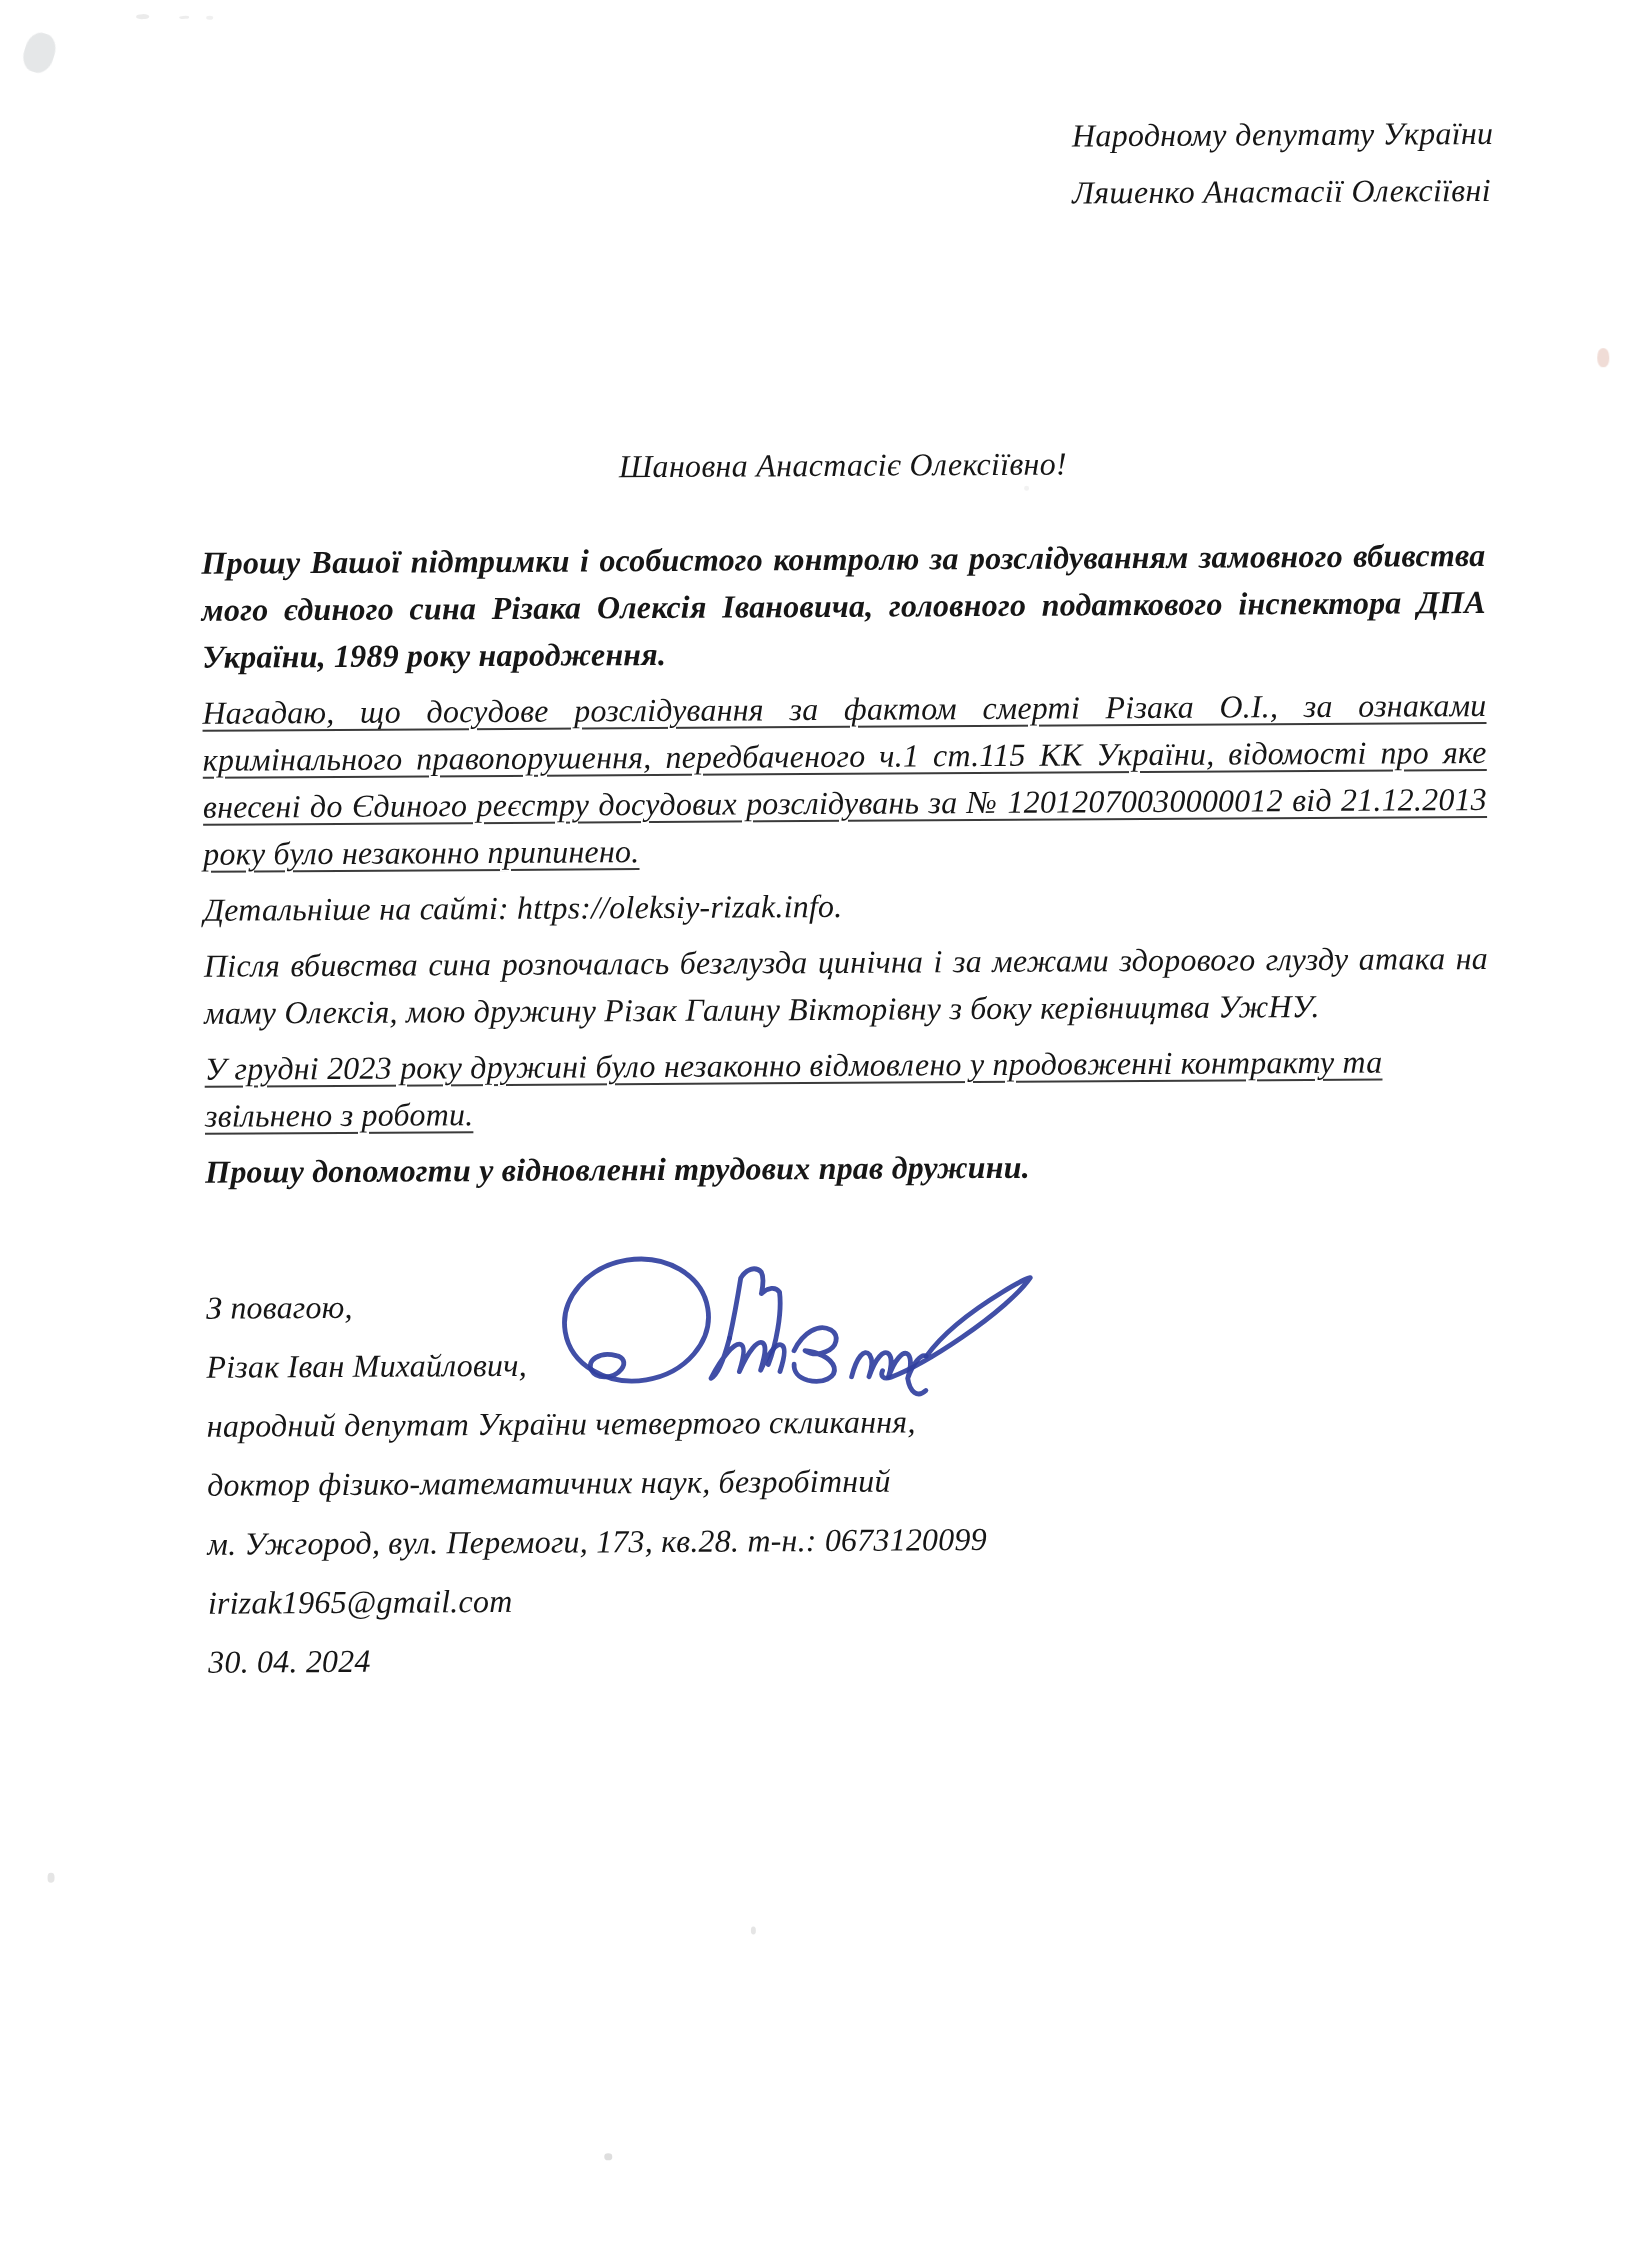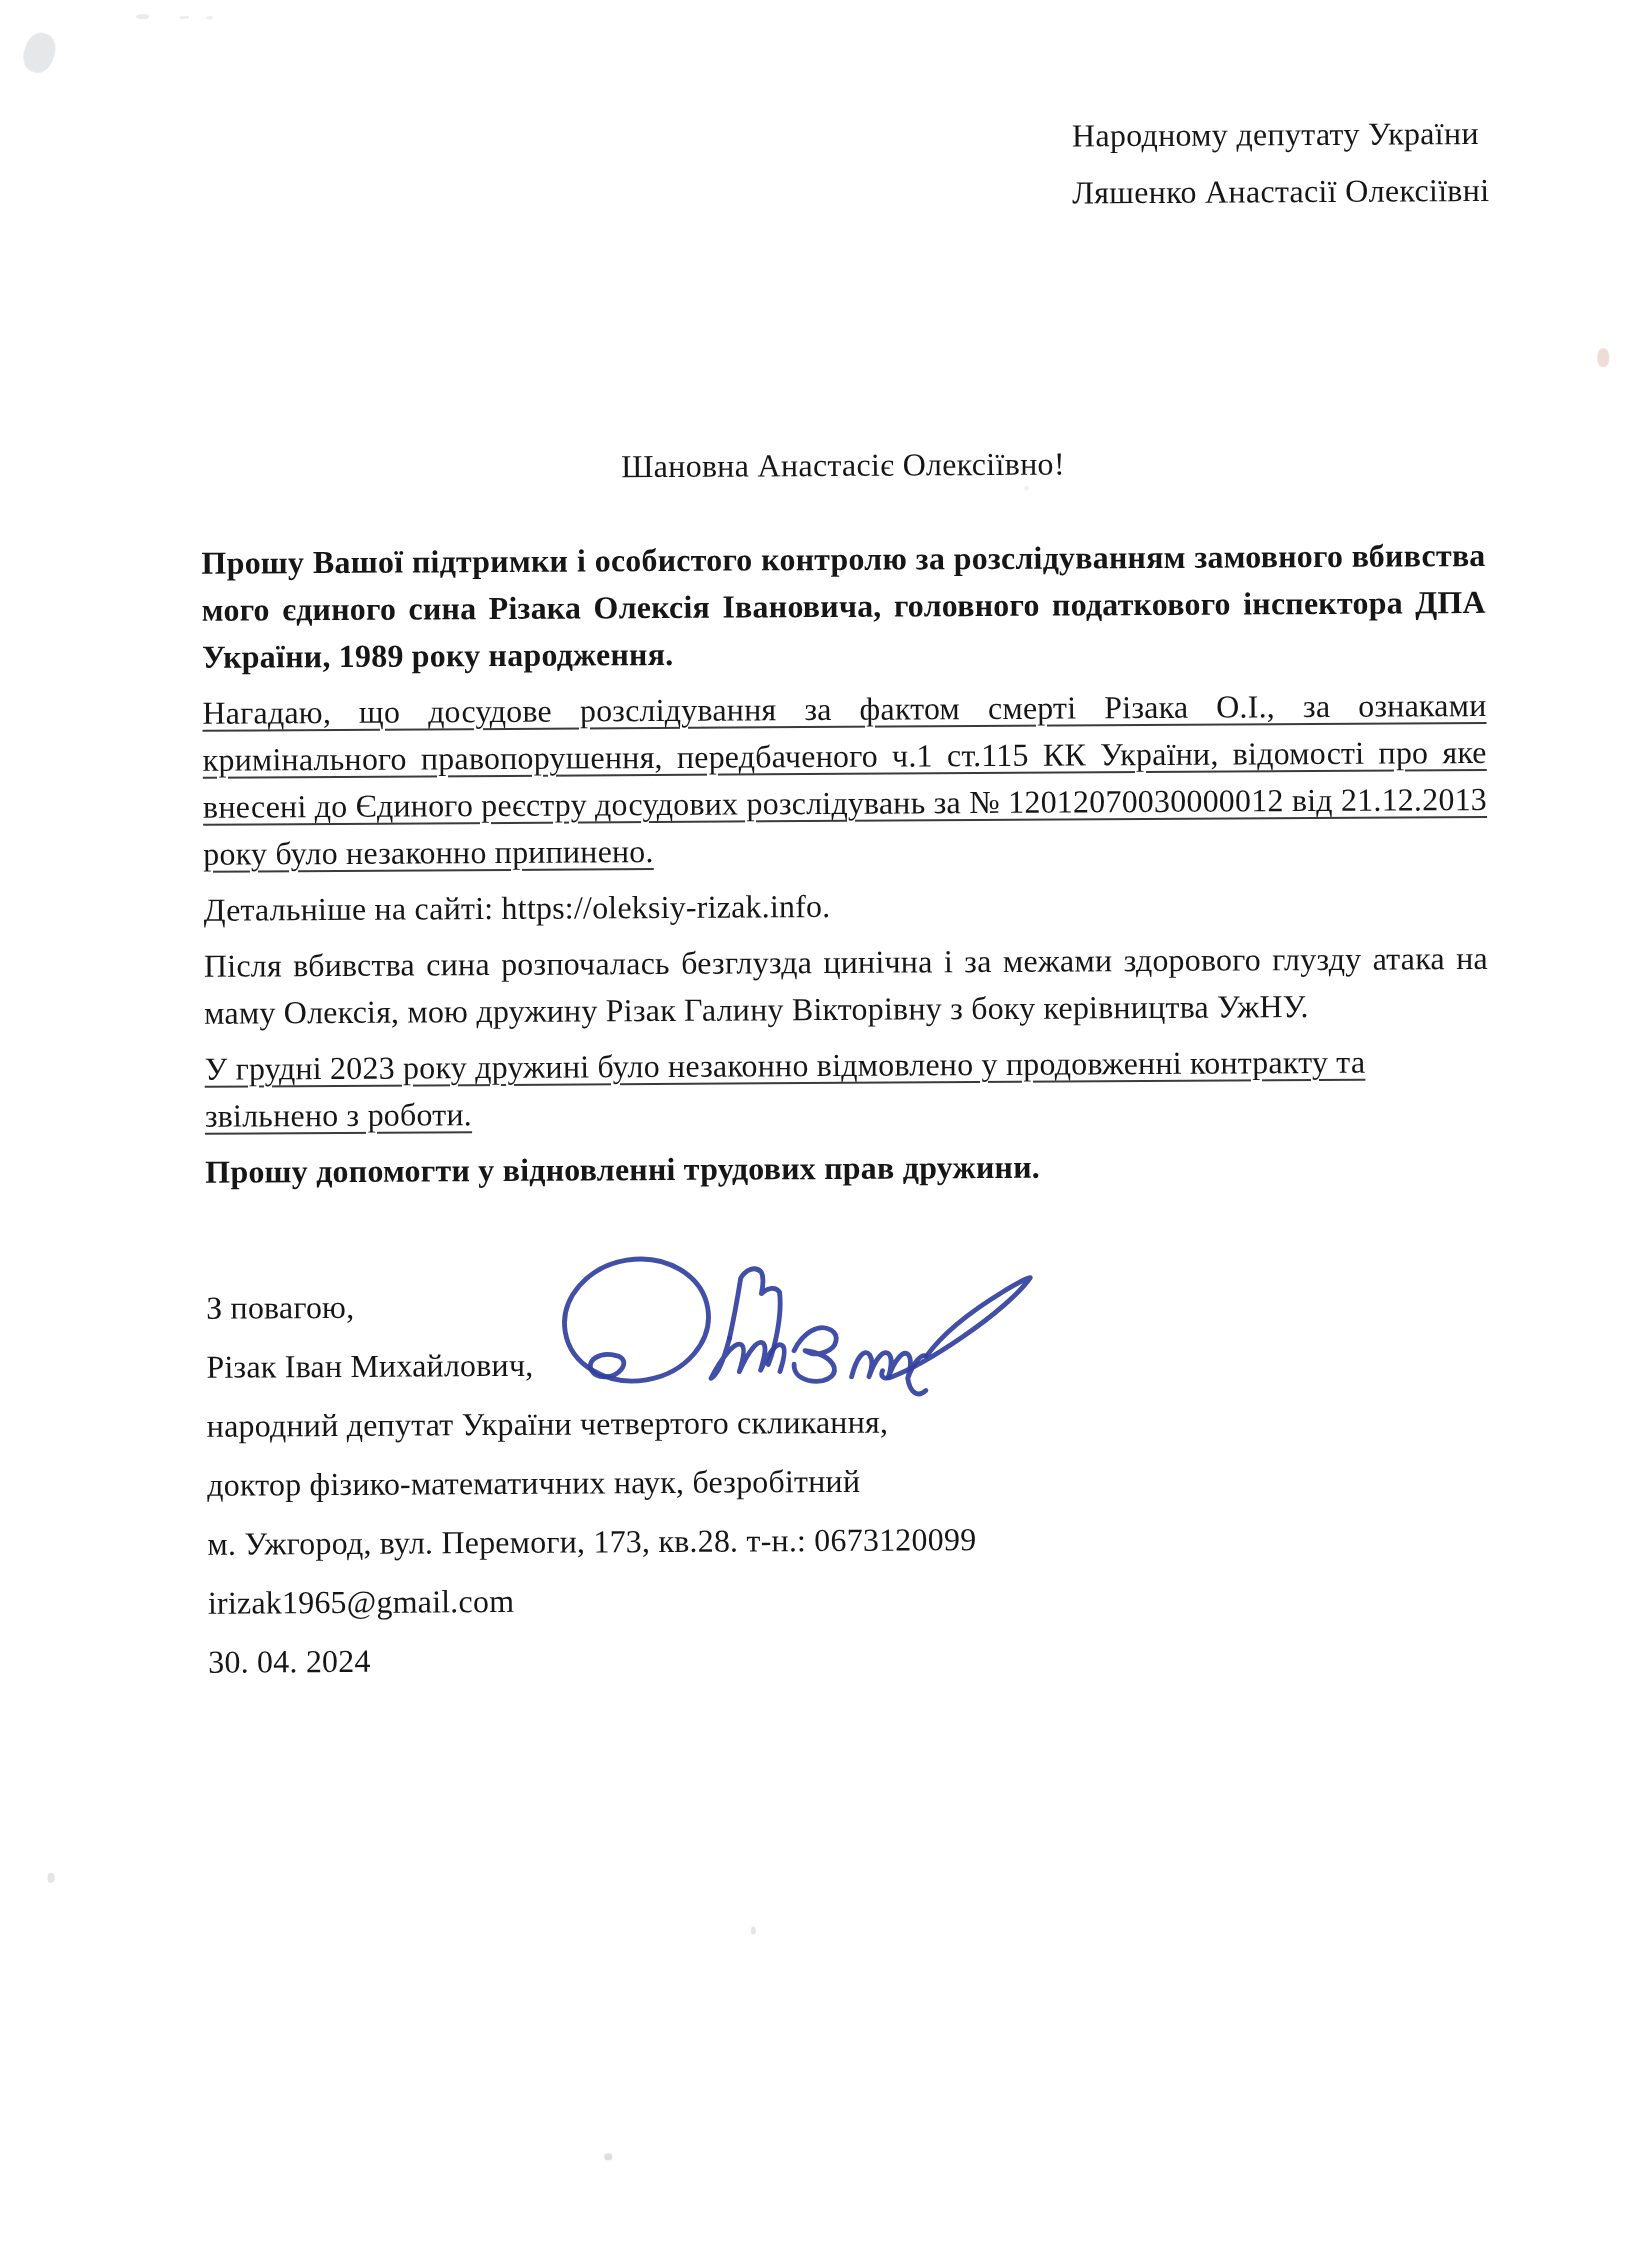--- a/index.html
+++ b/index.html
@@ -13,20 +13,21 @@
     height: 2261px;
     position: relative;
     overflow: hidden;
     font-family: "Liberation Serif", "DejaVu Serif", serif;
     color: #161616;
   }
   .page {
     position: absolute;
     inset: 0;
     background: #ffffff;
+    font-style: italic;
   }
   .letter-content {
     position: absolute;
     inset: 0;
     transform: rotate(-0.35deg);
     transform-origin: 50% 50%;
   }
   
   .recipient {
     position: absolute;

